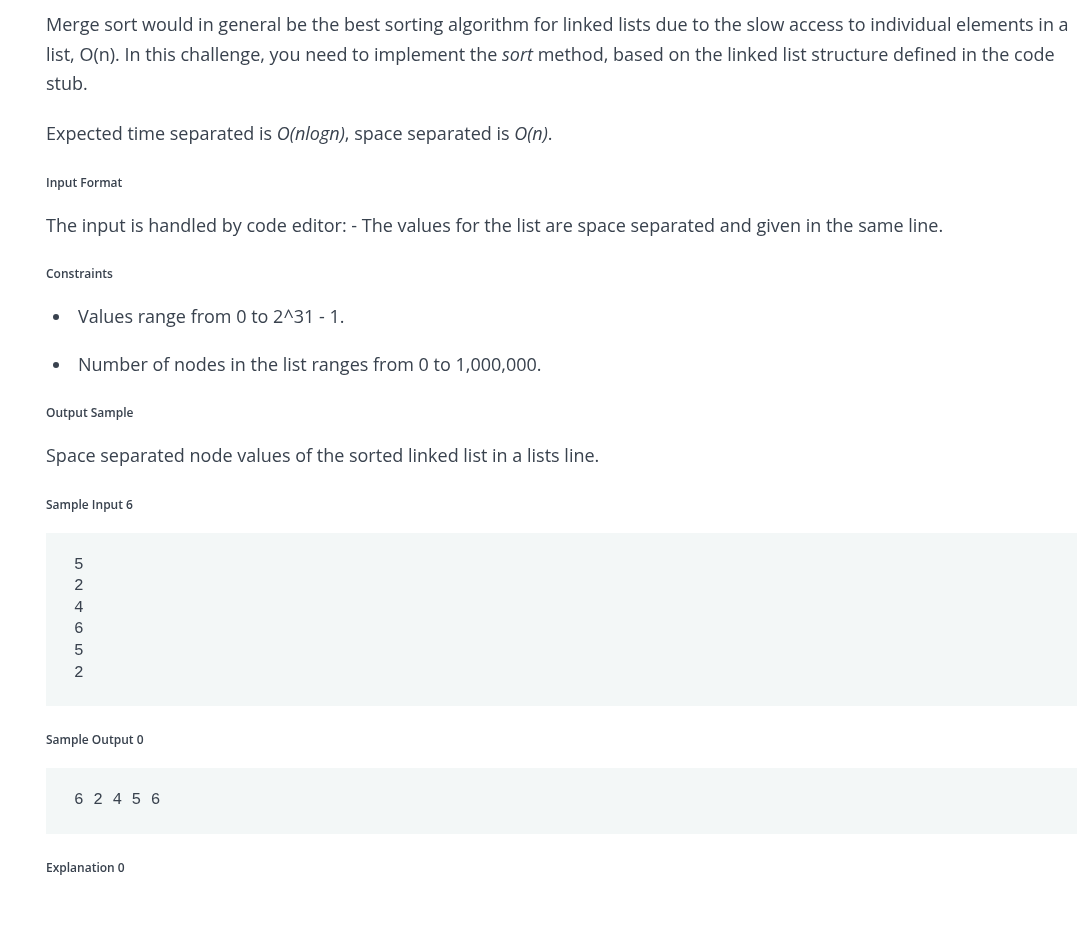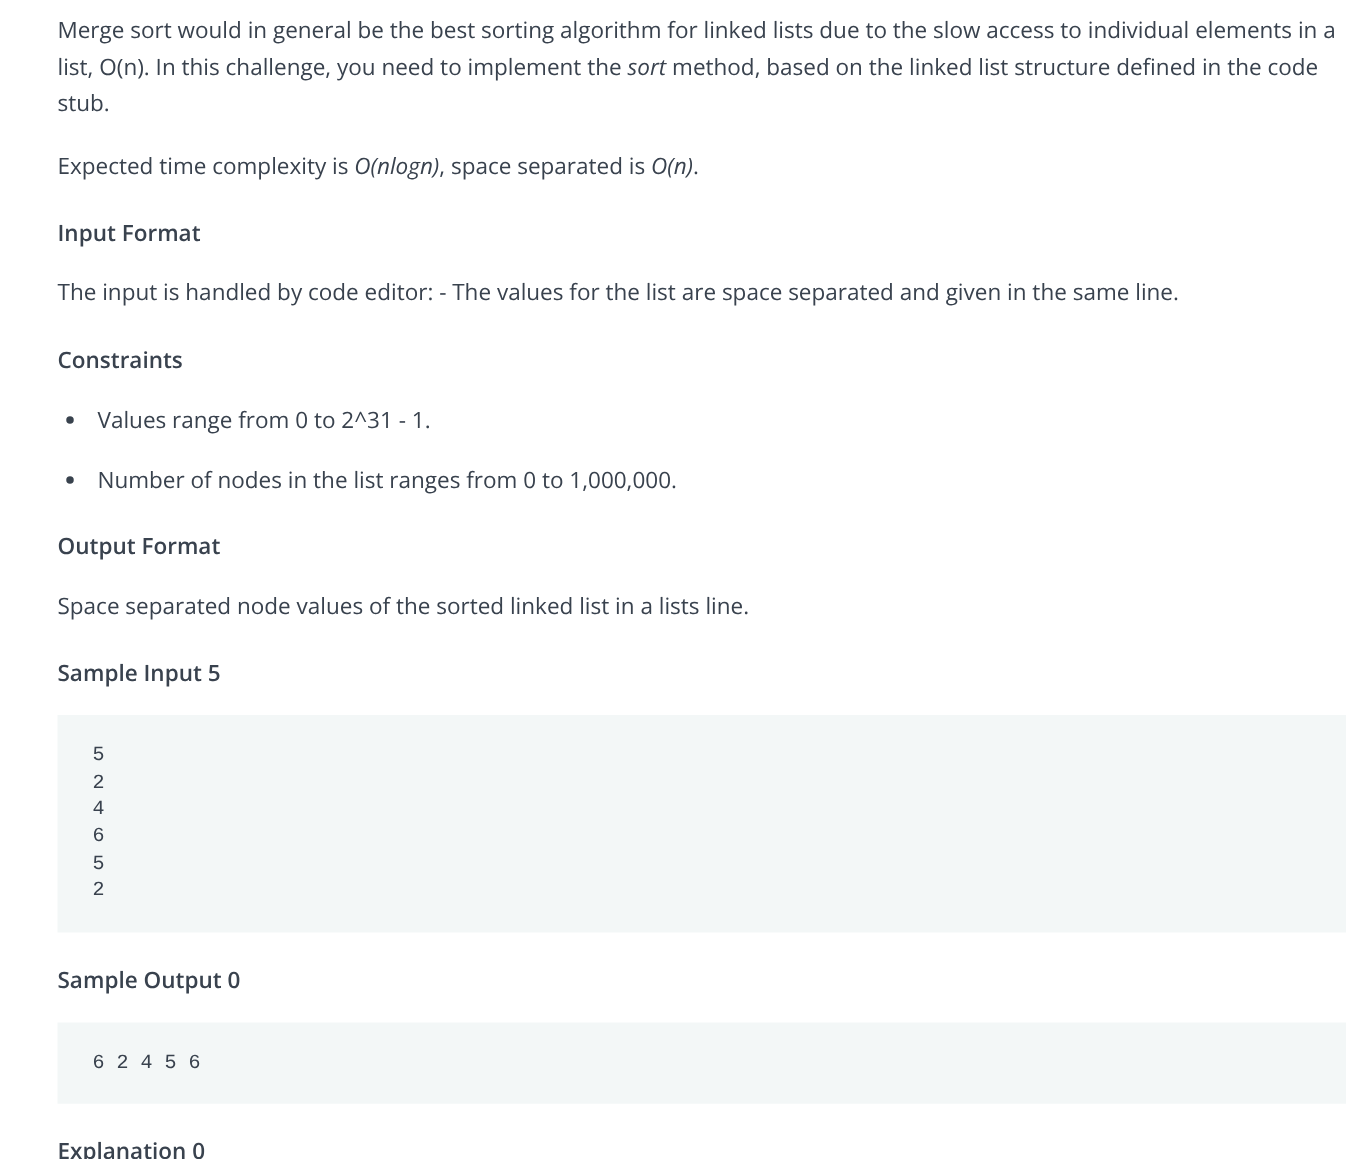--- a/index.html
+++ b/index.html
@@ -16,21 +16,21 @@
     font-size: 18px;
     line-height: 1.65;
     width: 1077px;
     min-height: 927px;
     padding: 10px 0 0 46px;
   }
   p {
     margin: 0 0 20px 0;
   }
   h3 {
-    font-size: 18px;
+    font-size: 12px;
     font-weight: 600;
     margin: 24px 0 18px 0;
     color: #39424e;
   }
   em, .italic {
   }
   ul {
     margin: 18px 0 16px 0;
     padding-left: 26px;
   }
@@ -50,39 +50,39 @@
   }
 </style>
 </head>
 <body>
 
 <p>
   <span>Merge sort would in general be the best sorting algorithm for linked lists due to the slow access to individual elements in a list, O(n). In this challenge, you need to implement the </span><em>sort</em><span> method, based on the linked list structure defined in the code stub.</span>
 </p>
 
 <p>
-  <span>Expected time complexity is </span><em>O(nlogn)</em><span>, space separated is </span><em>O(n)</em><span>.</span>
+  <span>Expected time separated is </span><em>O(nlogn)</em><span>, space separated is </span><em>O(n)</em><span>.</span>
 </p>
 
 <h3>Input Format</h3>
 
 <p>The input is handled by code editor: - The values for the list are space separated and given in the same line.</p>
 
 <h3>Constraints</h3>
 
 <ul>
   <li>Values range from 0 to 2^31 - 1.</li>
   <li>Number of nodes in the list ranges from 0 to 1,000,000.</li>
 </ul>
 
-<h3>Output Format</h3>
+<h3>Output Sample</h3>
 
 <p>Space separated node values of the sorted linked list in a lists line.</p>
 
-<h3>Sample Input 5</h3>
+<h3>Sample Input 6</h3>
 
 <pre class="code">5
 2
 4
 6
 5
 2</pre>
 
 <h3>Sample Output 0</h3>
 

